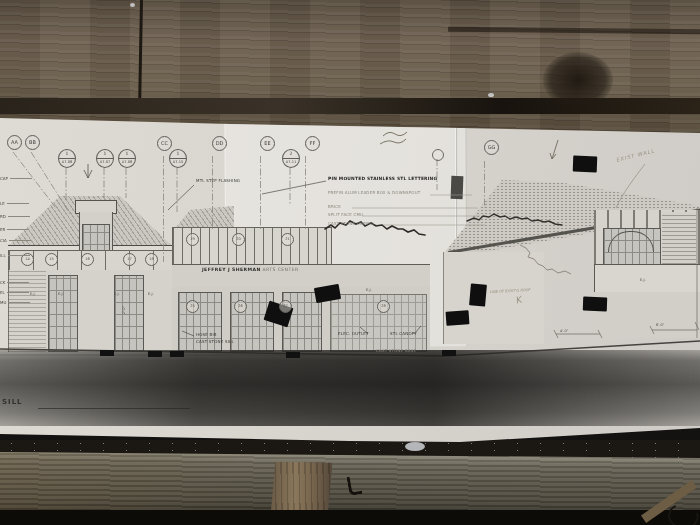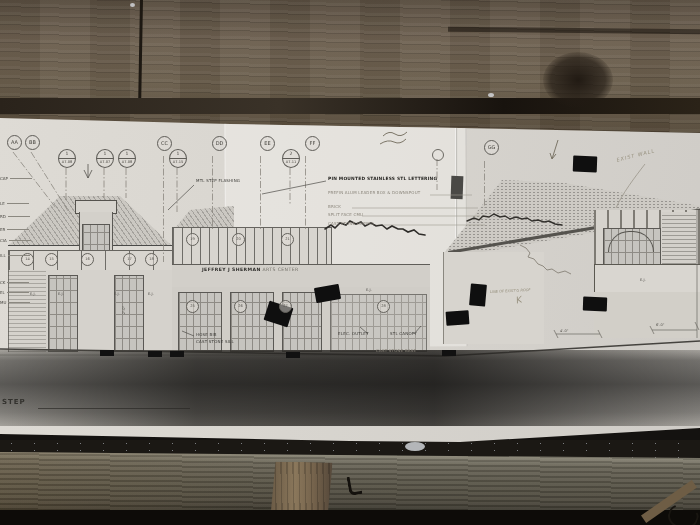--- a/index.html
+++ b/index.html
@@ -308,16 +308,16 @@
     <div class="ej" style="left:640px;top:166px;">E.J.</div>
 
     <div class="dim" style="left:560px;top:217px;">4'-0"</div>
     <div class="dim" style="left:656px;top:211px;">6'-0"</div>
     <div class="dim" style="left:120px;top:196px;transform:rotate(-90deg);">2'-0"</div>
 
     <div class="pencil" style="left:616px;top:40px;font-size:5px;letter-spacing:1px;transform:rotate(-14deg);">EXIST WALL</div>
     <div class="pencil" style="left:490px;top:177px;font-size:3.6px;transform:rotate(-3deg);">LINE OF EXIST'G ROOF</div>
     <div class="pencil" style="left:516px;top:183px;font-size:9px;transform:rotate(-12deg);">K</div>
 
-    <div class="title-partial" style="left:2px;top:286px;">STEP</div>
+    <div class="title-partial" style="left:2px;top:286px;">SILL</div>
     <div class="underline-line"></div>
   </div>
 </div>
 
 </body></html>

